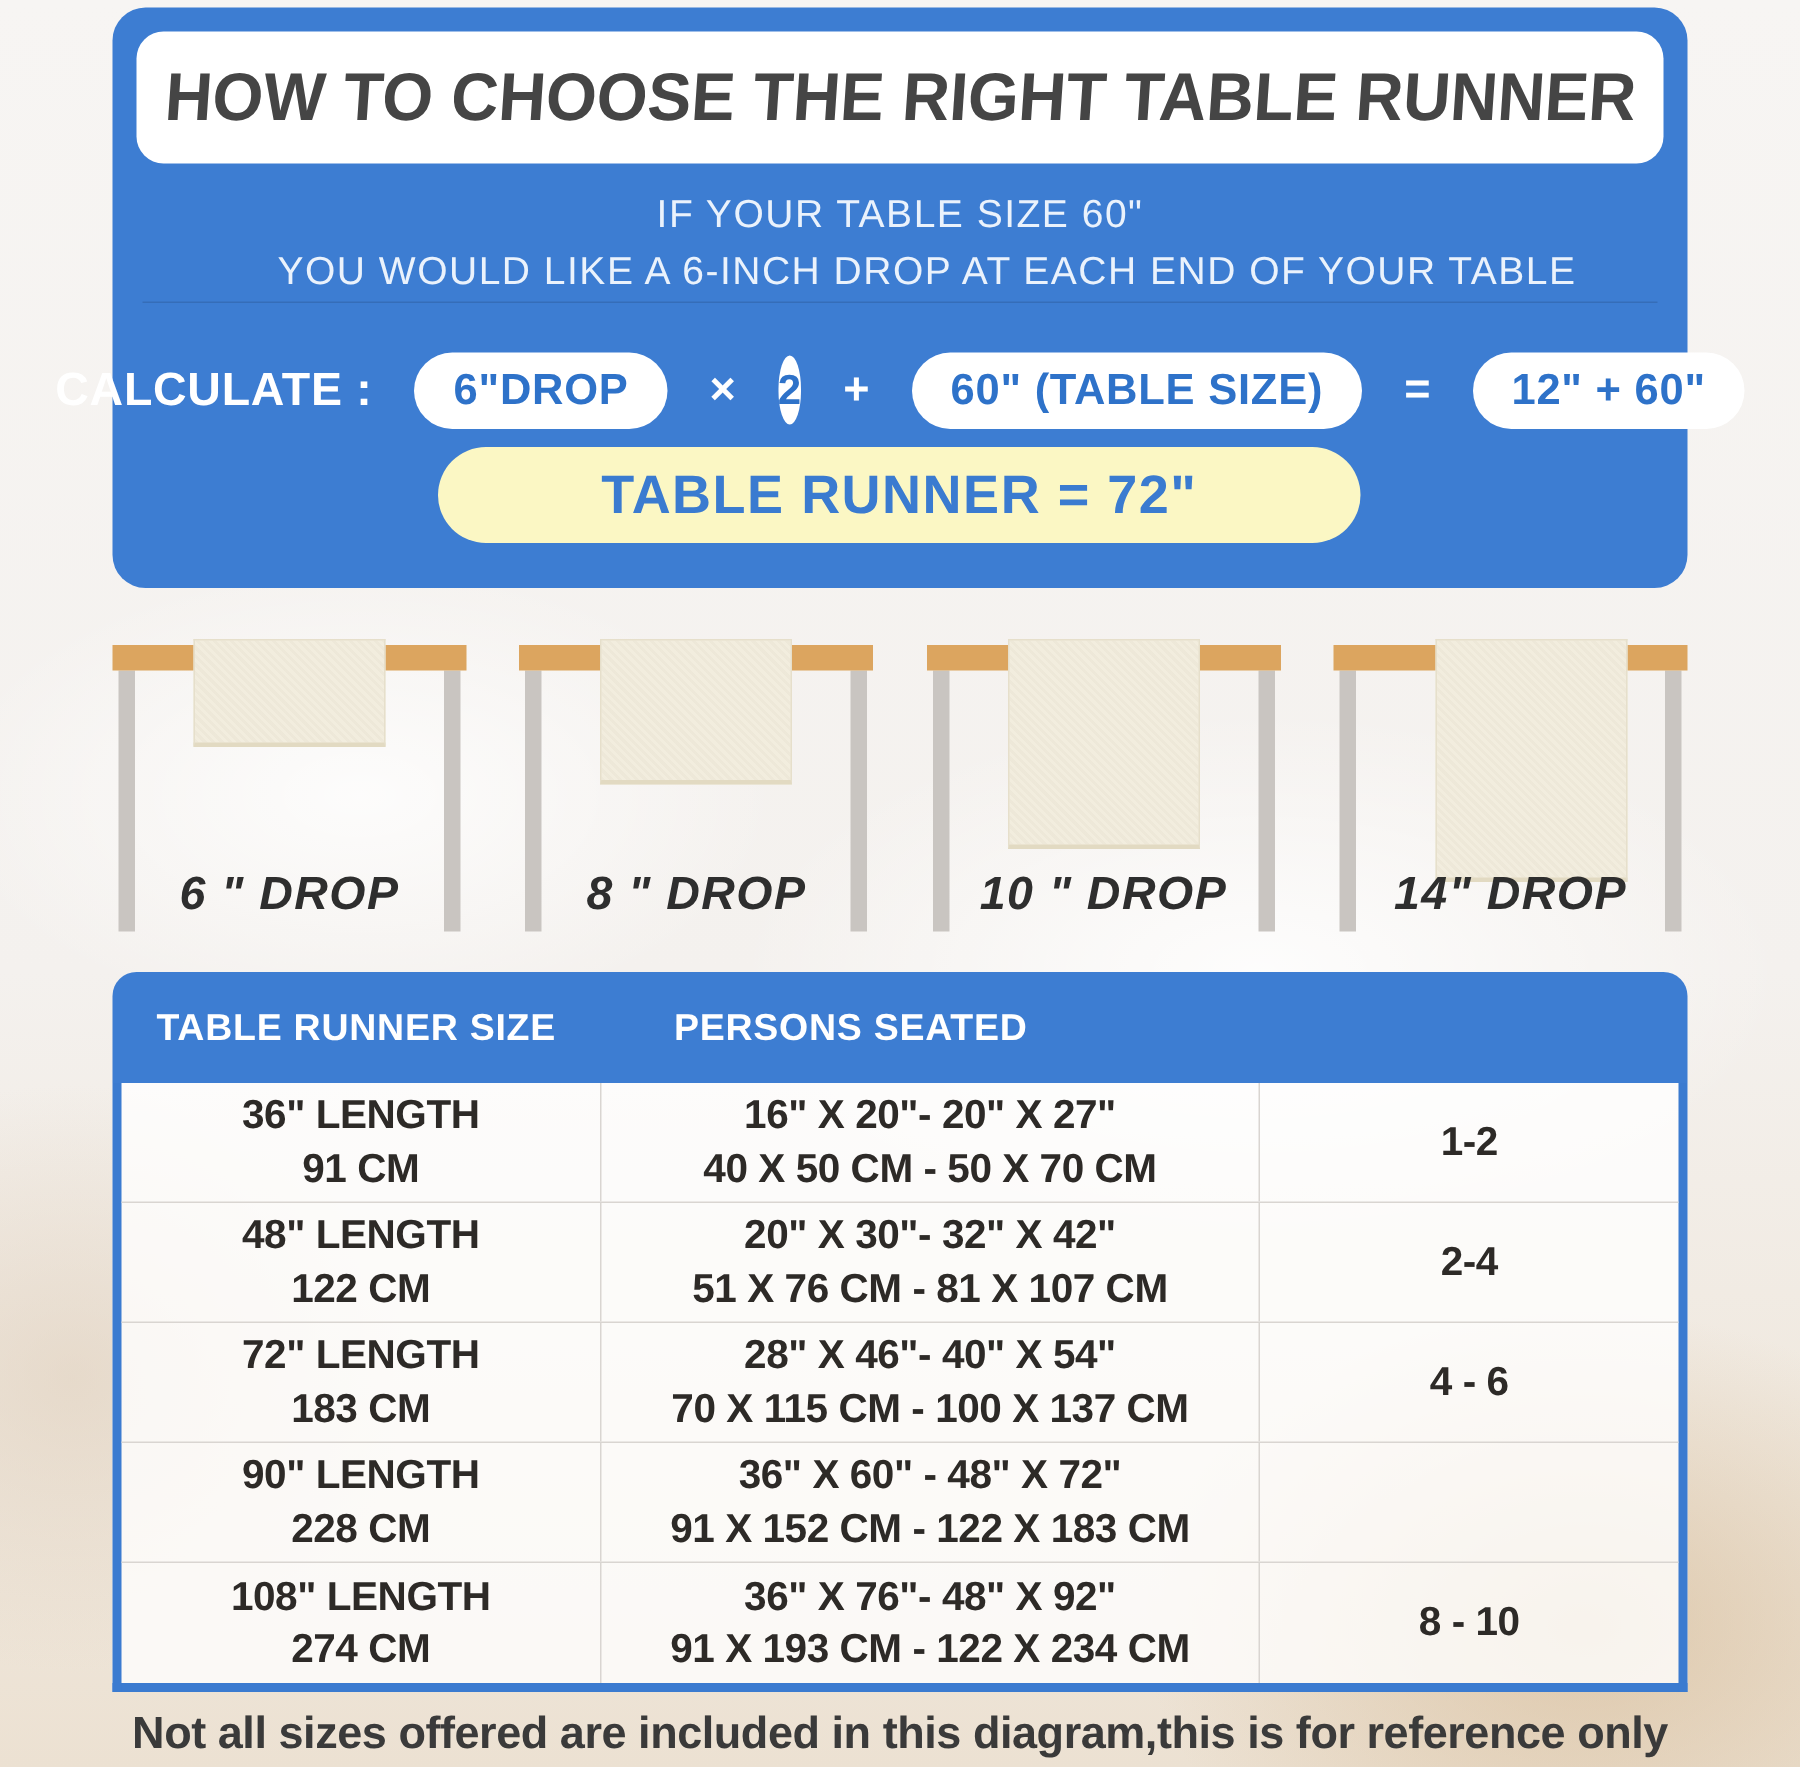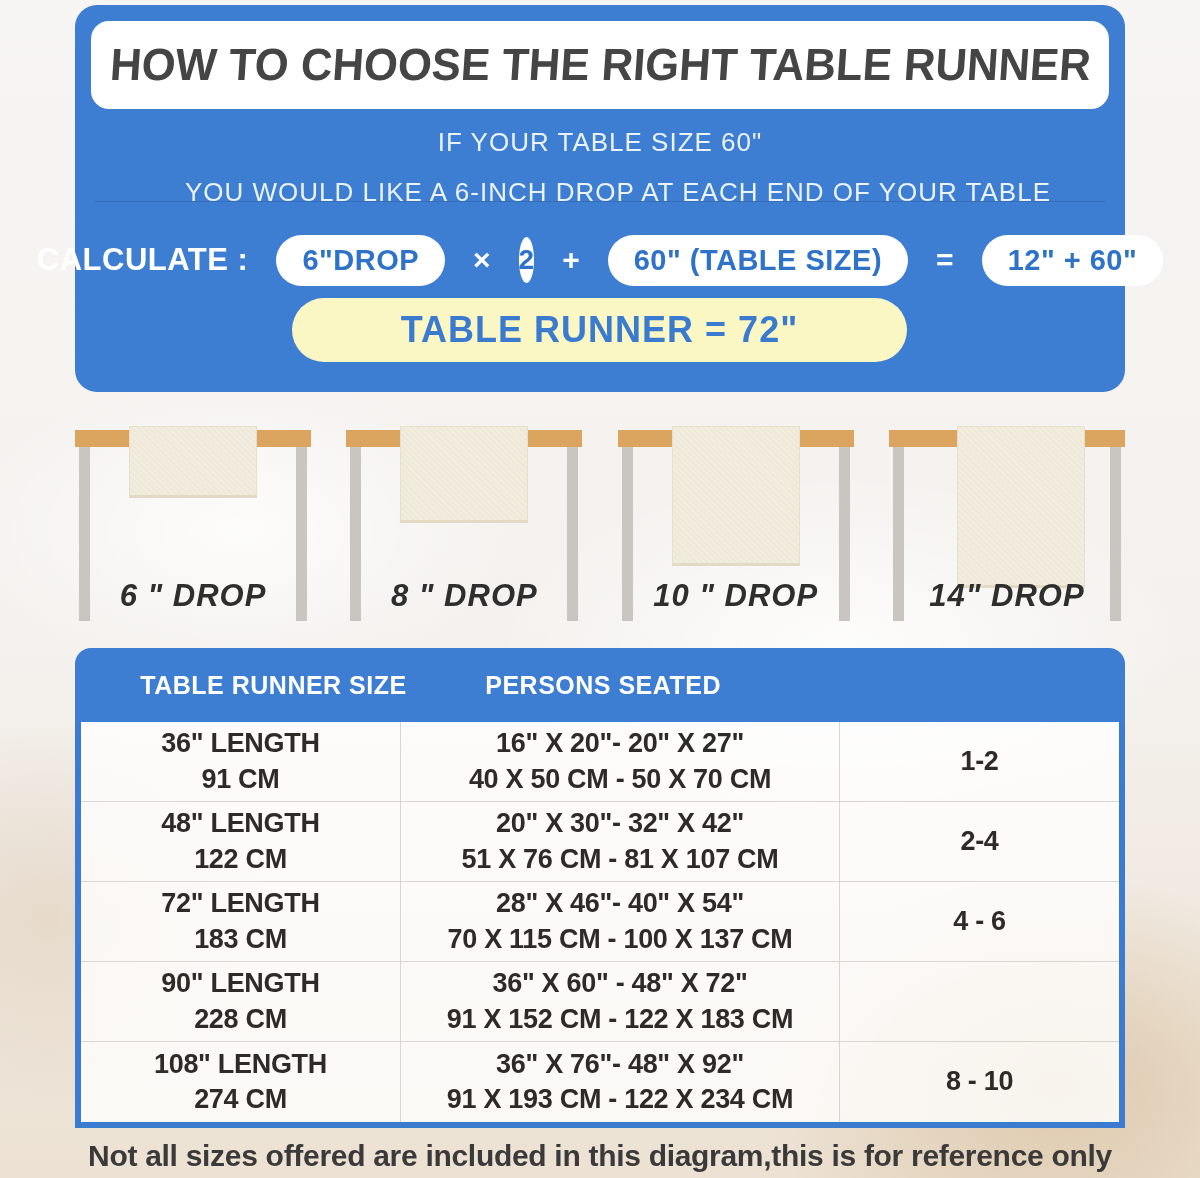--- a/index.html
+++ b/index.html
@@ -27,21 +27,21 @@
     background:#ffffff; border-radius:18px;
     display:flex; align-items:center; justify-content:center;
   }
   .title-text {
     font-size:45px; font-weight:bold; color:#454545; white-space:nowrap;
     transform:scaleX(0.97) skewX(-4deg); letter-spacing:0px;
   }
   .subtitle { position:absolute; left:0; right:0; text-align:center; color:#eaf2fc;
     font-size:26px; letter-spacing:1px; font-weight:400; }
   .subtitle.s1 { top:122px; }
-  .subtitle.s2 { top:172px;padding-left:36px; }
+  .subtitle.s2 { top:160px;padding-left:36px; }
   .hero-divider { position:absolute; left:20px; right:20px; top:196px; height:1px;
     background:rgba(0,0,0,0.12); }
 
   .calc-row {
     position:absolute; left:0; right:0; top:226px; height:58px;
     display:flex; align-items:center; justify-content:center; gap:28px;
     color:#ffffff; white-space:nowrap;
   }
   .calc-label { font-size:31px; font-weight:bold; letter-spacing:0.5px; }
   .pill {
@@ -84,21 +84,21 @@
     position:absolute; bottom:14px; left:0; width:100%; text-align:center;
     font-size:31px; font-weight:bold; font-style:italic; color:#2e2e2e; letter-spacing:1px;
   }
 
   
   .size-table { position:absolute; left:75px; top:648px; width:1050px; height:480px; }
   .st-header {
     position:absolute; left:0; top:0; right:0; height:74px;
     background:#3d7dd2; border-radius:16px 16px 0 0;
     display:flex; align-items:center; color:#ffffff;
-    font-size:25px; font-weight:bold; letter-spacing:0.5px;padding-left:36px;
+    font-size:25px; font-weight:bold; letter-spacing:0.5px;
   }
   .st-header .hc { text-align:center; }
   .hc.c1 { width:325px; } .hc.c2 { width:440px; } .hc.c3 { width:285px;text-align:right; }
   .st-body {
     position:absolute; left:0; right:0; top:74px; bottom:0;
     border:6px solid #3b7bd0; border-top:none;
     background:rgba(255,255,255,0.78);
   }
   .st-row { display:flex; height:80px; border-bottom:1px solid #d9d5d1; }
   .st-row:last-child { border-bottom:none; }

